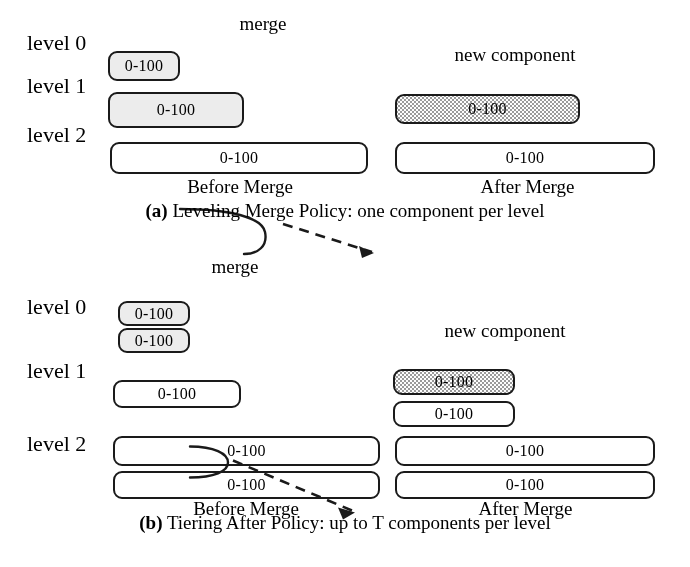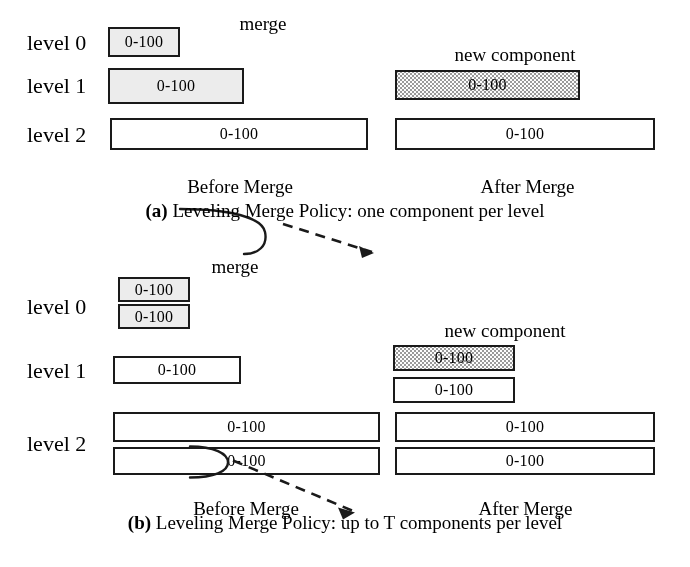--- a/index.html
+++ b/index.html
@@ -51,29 +51,30 @@
     line-height: 19px;
     white-space: nowrap;
     text-align: center;
   }
 
   
   .comp {
     position: absolute;
     box-sizing: border-box;
     border: 2.2px solid #1a1a1a;
-    border-radius: 0;
+    border-radius: 9px;
     background: #ffffff;
     display: flex;
     align-items: center;
     justify-content: center;
     font-size: 16px;
     line-height: 16px;
     letter-spacing: 0.2px;
     color: #000000;
+    margin-top: 24px;
   }
   .comp.gray {
     background: #ececec;
   }
   .comp.dotted {
     background-color: #fdfdfd;
     background-image:
       radial-gradient(#9a9a9a 0.75px, transparent 0.85px),
       radial-gradient(#9a9a9a 0.75px, transparent 0.85px);
     background-size: 4px 4px, 4px 4px;
@@ -201,16 +202,16 @@
     <div class="section-label" style="left:438px; top:224px; width:175px;">After Merge</div>
 
     <svg class="overlay" viewBox="0 0 690 250">
       <path d="M 190 33 C 214 33 228 40 228 49 C 228 58 214 64 190 64" fill="none" stroke="#1a1a1a" stroke-width="2.4" stroke-linecap="round"></path>
       <line x1="233" y1="47" x2="352" y2="97" stroke="#1a1a1a" stroke-width="2.6" stroke-dasharray="10,7"></line>
       <polygon points="355,99 338,94 343,106" fill="#1a1a1a"></polygon>
     </svg>
   </div>
 
   <div class="caption" style="top:512px;">
-    <span class="tag">(b)</span><span> Leveling Merge Policy: up to T components per level</span>
+    <span class="tag">(b)</span><span> Tiering After Policy: up to T components per level</span>
   </div>
 
 </div>
 
 </body></html>

